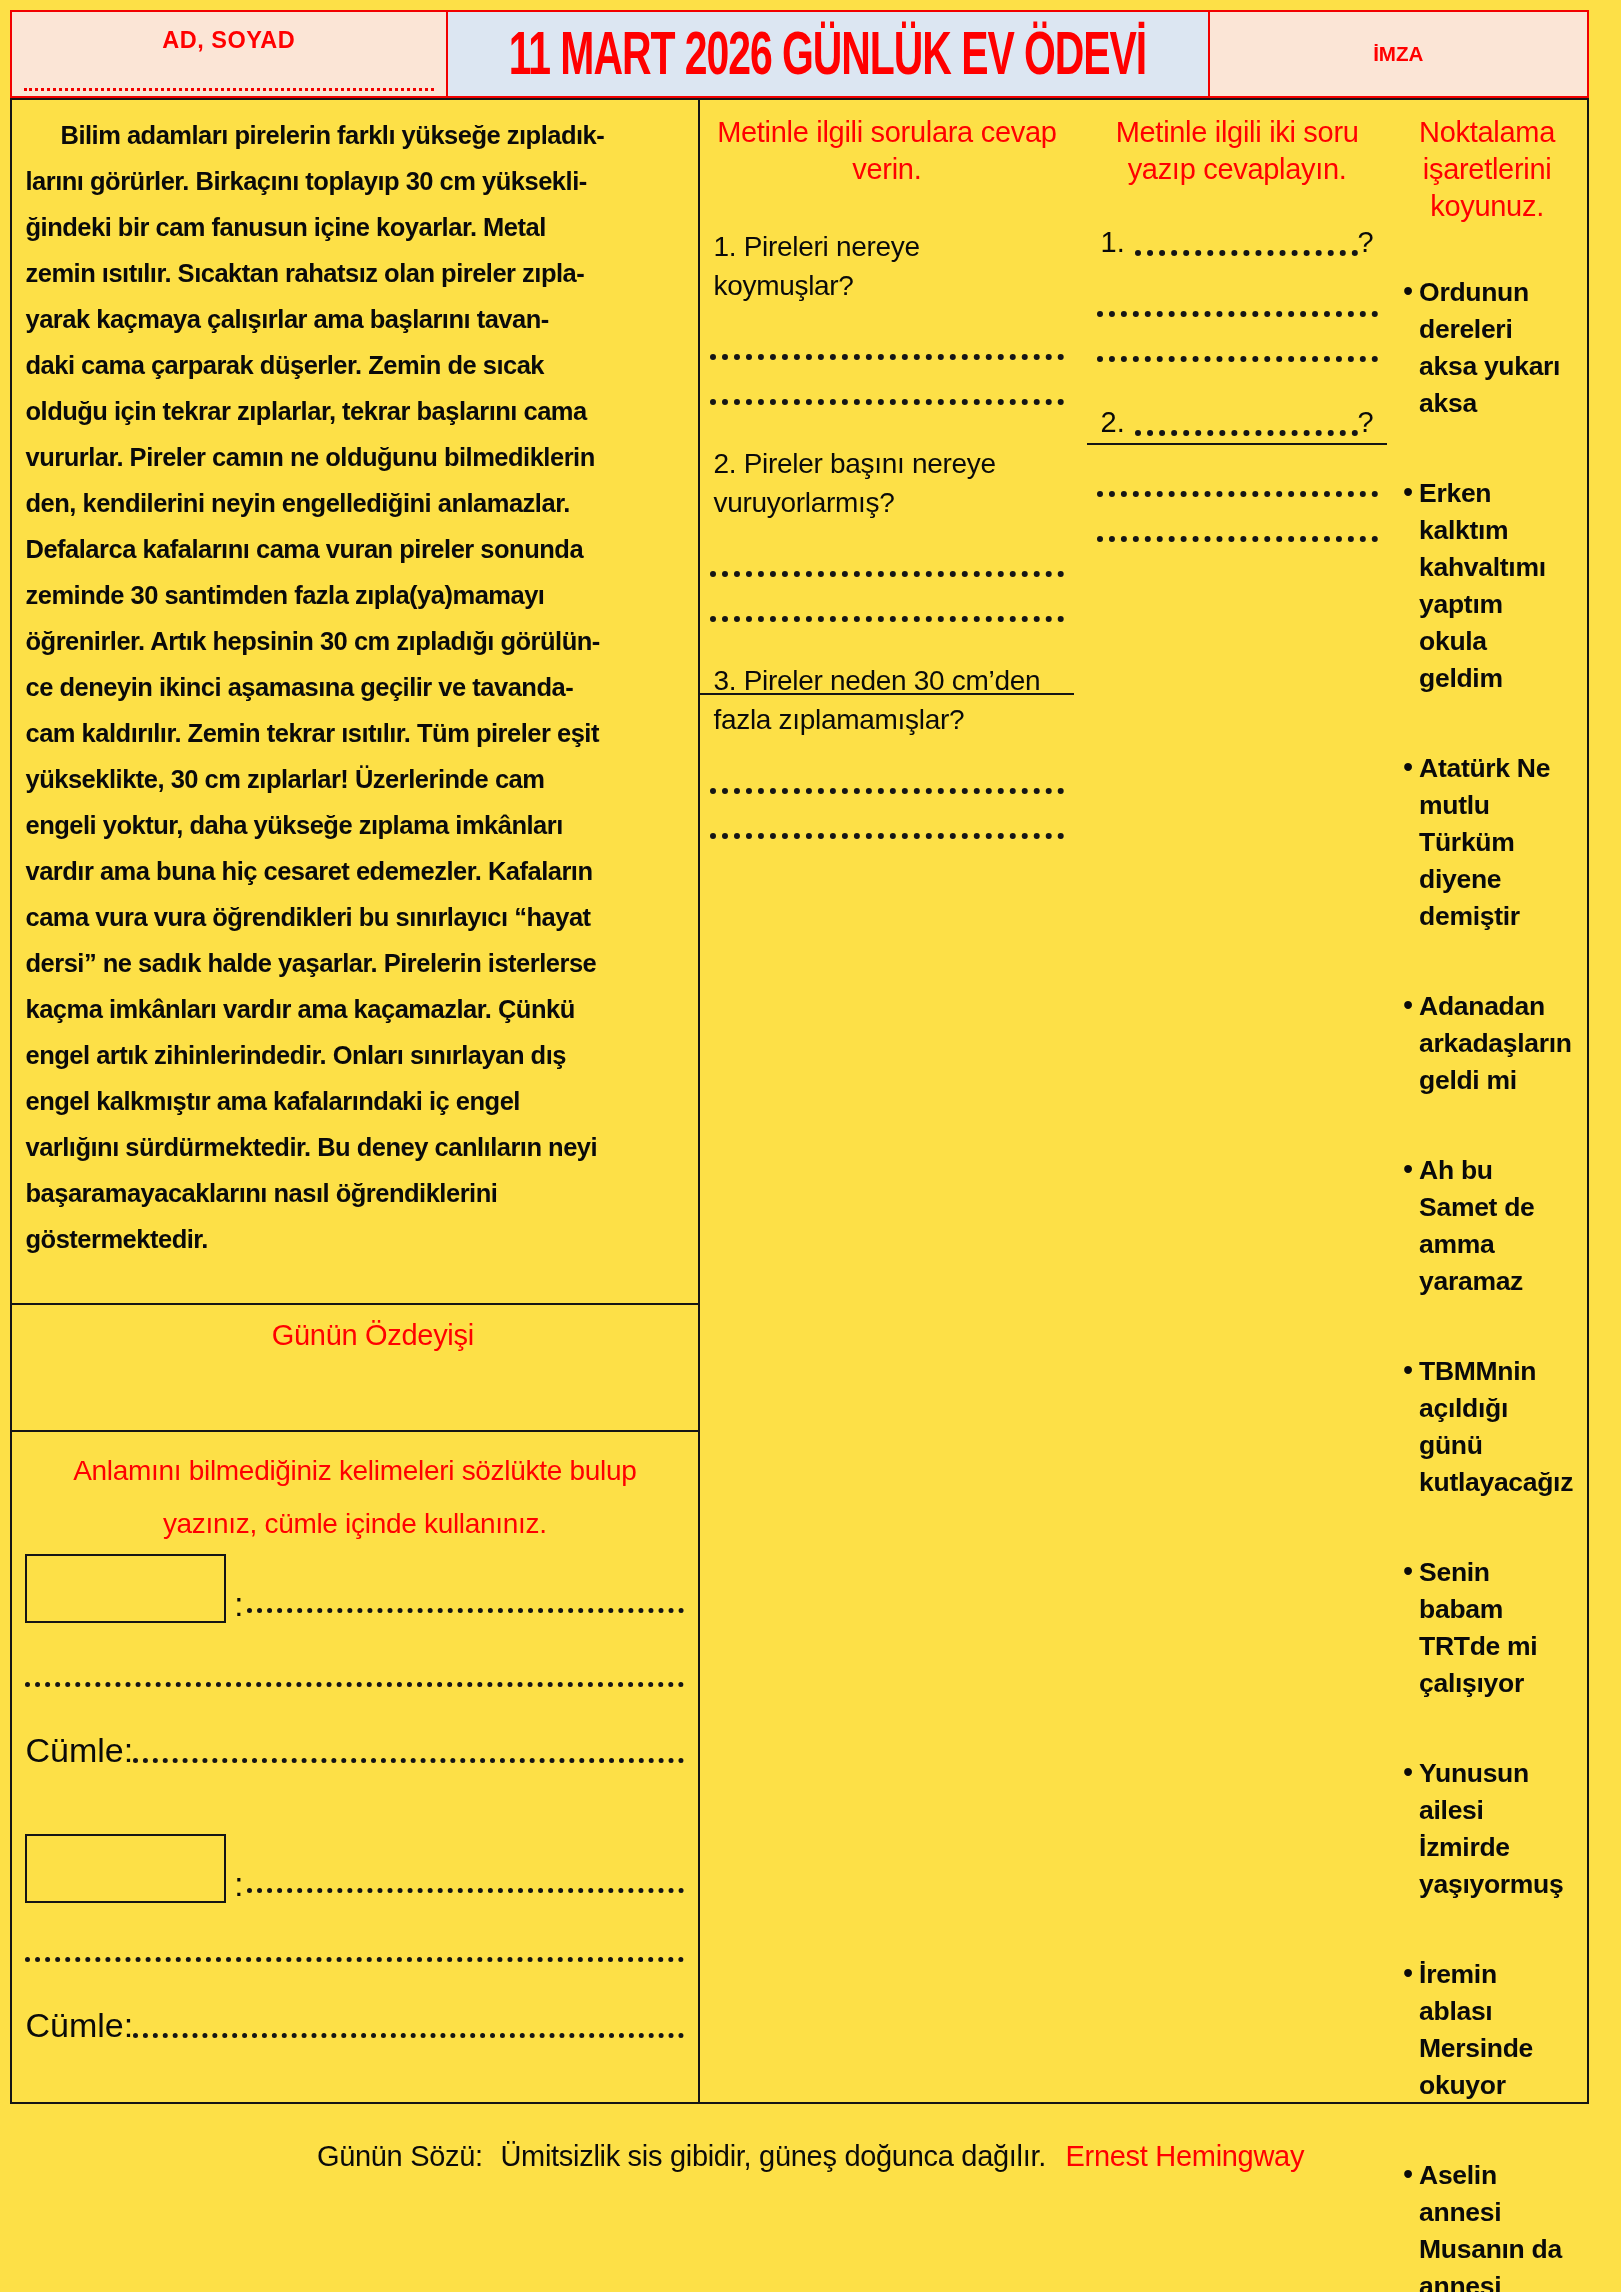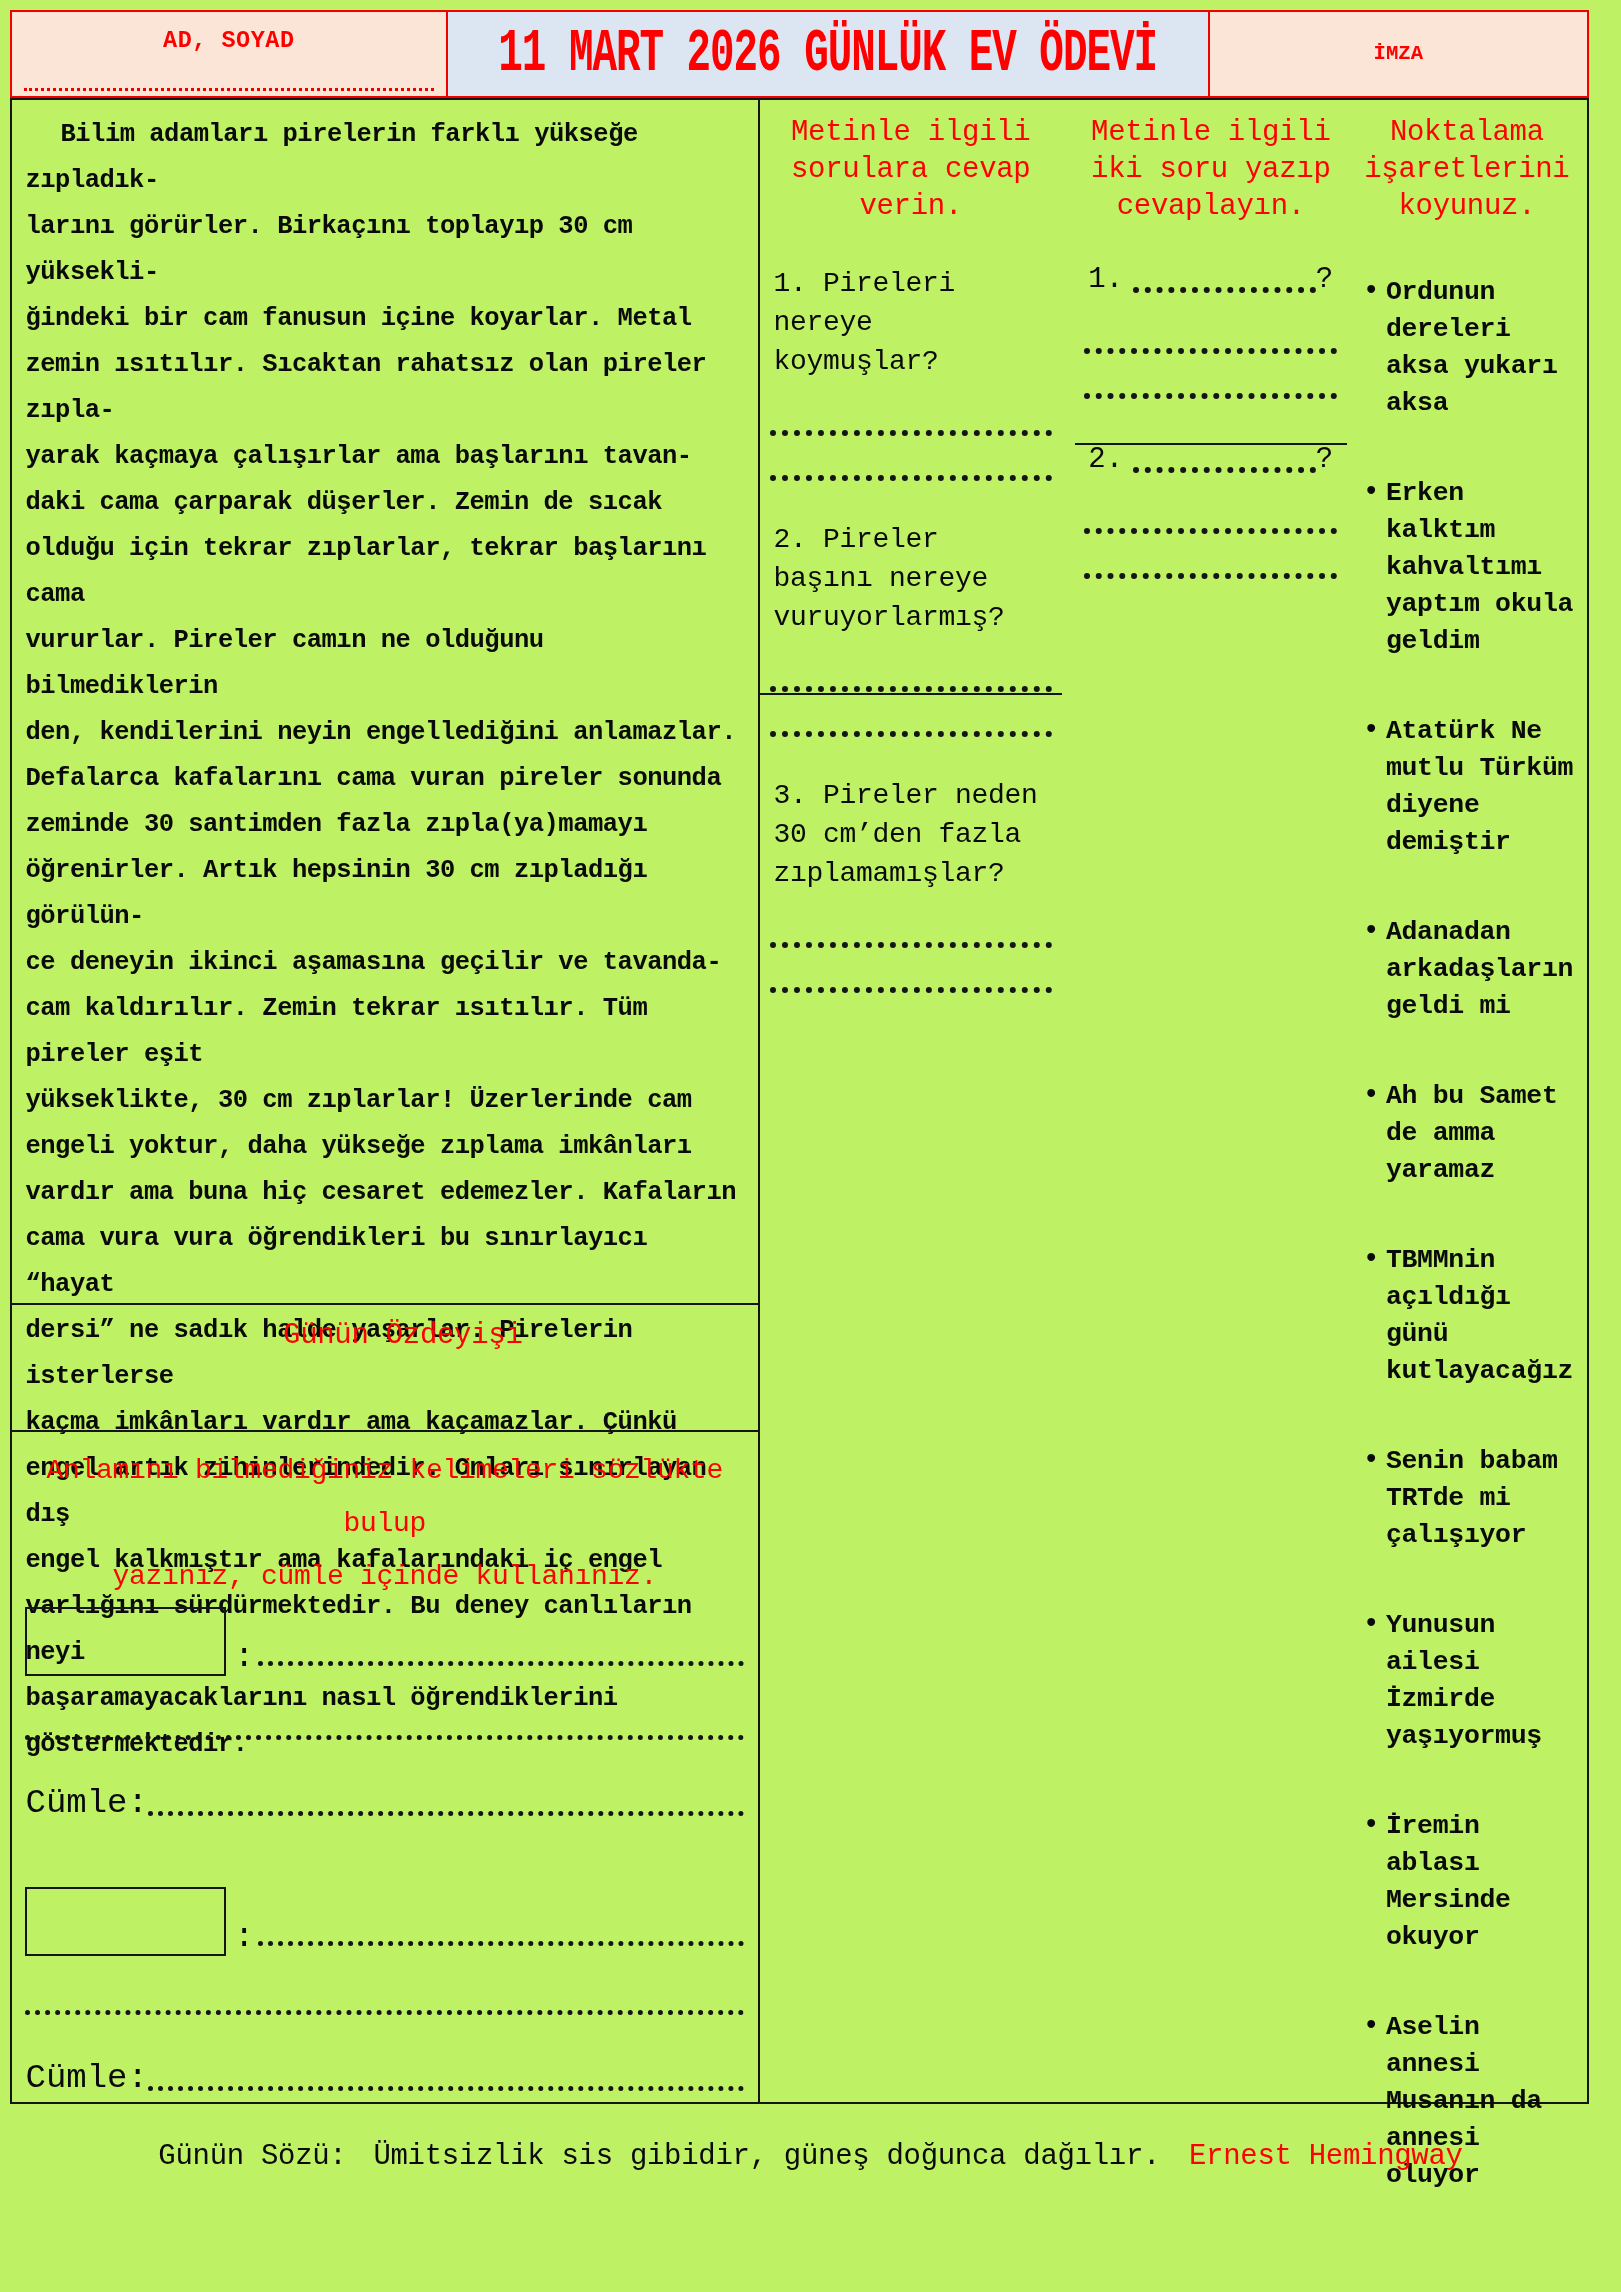--- a/index.html
+++ b/index.html
@@ -1,22 +1,22 @@
 <!DOCTYPE html>
 <html><head>
 <meta charset="utf-8">
 <style>
   * { box-sizing: border-box; margin: 0; padding: 0; }
   html, body { background: #ffffff; }
   .sheet {
     position: relative;
     width: 1621px;
     height: 2293px;
-    background: #bef264;
-    font-family: Liberation Mono, monospace;
+    background: #fde047;
+    font-family: Liberation Sans, sans-serif;
     color: #0a0a0a;
     overflow: hidden;
   }
 
   
   .hdr {
     position: absolute; left: 9.8px; top: 9.8px;
     width: 1579px; height: 88px;
     display: flex;
     border: 2.9px solid #f20000;
@@ -44,21 +44,21 @@
   }
   .hdr-cell-sign { flex: 1; display: flex; align-items: center; justify-content: center; }
   .hdr-sign-label { color: #ff0000; font-weight: 700; font-size: 20.6px; }
 
   
   .body-area {
     position: absolute; left: 9.8px; top: 98px;
     width: 1579px; height: 2006px;
     display: flex;
   }
-  .col-left  { width: 750px; border: 2.9px solid #151515; display: flex; flex-direction: column; }
+  .col-left  { width: 690px; border: 2.9px solid #151515; display: flex; flex-direction: column; }
   .col-right { flex: 1; border: 2.9px solid #151515; border-left: none; display: flex; flex-direction: row; }
 
   
   .passage-box { height: 1205px; border-bottom: 2.9px solid #151515; padding: 11.8px 11.8px 0 13.7px; }
   .passage {
     font-size: 25.5px; font-weight: 700; line-height: 46px;
     letter-spacing: -0.5px; white-space: pre-line; text-indent: 35px;
   }
   .ozdeyis-box { height: 127px; border-bottom: 2.9px solid #151515; }
   .dict-box { flex: 1; padding: 0 13.7px; }

